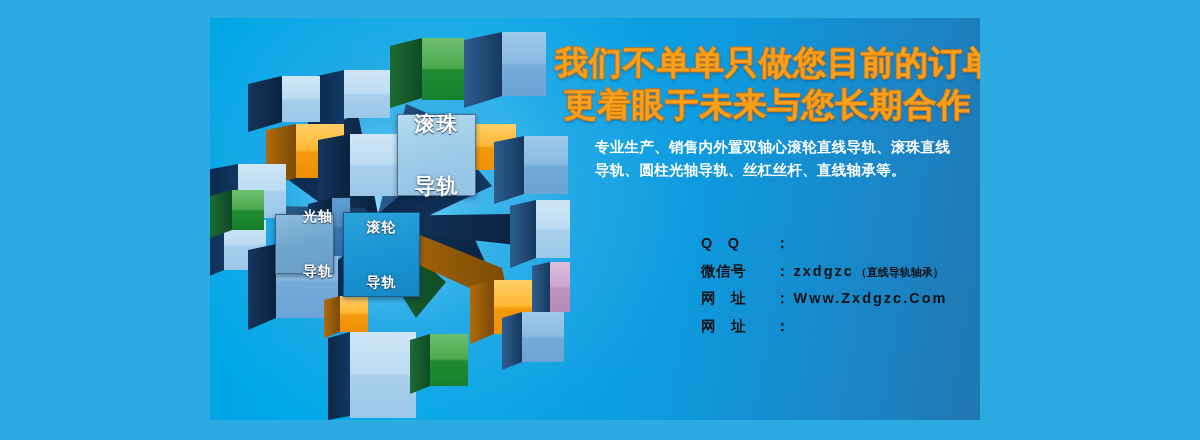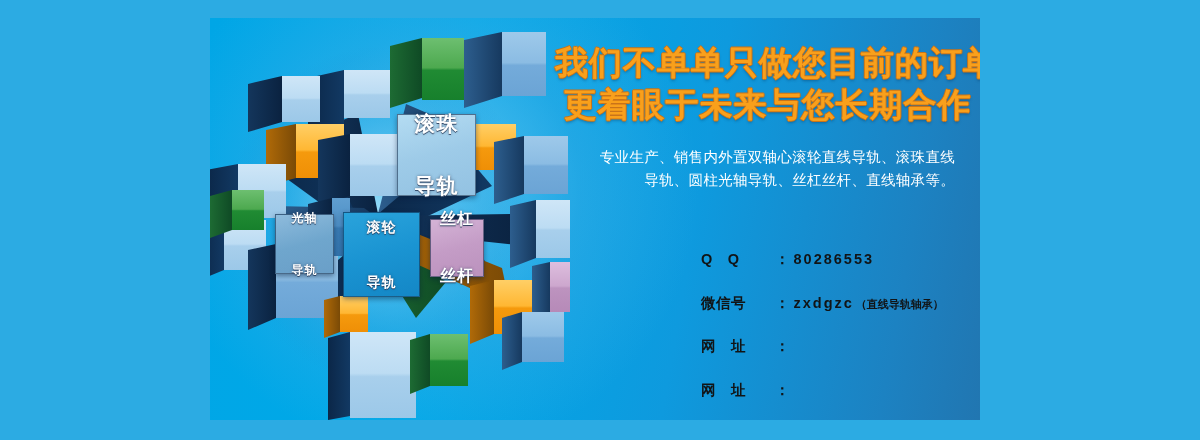--- a/index.html
+++ b/index.html
@@ -37,22 +37,23 @@
     text-shadow:0 1px 0 rgba(40,60,90,.85),0 0 3px rgba(30,50,80,.6);
     box-shadow:0 2px 5px rgba(0,25,55,.45);
     gap:40px;
   }
   .chip span{display:block;white-space:nowrap;}
   .chip-gunzhu{
     left:187px;top:96px;width:77px;height:80px;font-size:21px;
     background:linear-gradient(165deg,#b4dcf2 0%,#9ecbe8 48%,#93c2e2 100%);
   }
   .chip-guangzhou{
-    left:65px;top:196px;width:57px;height:58px;font-size:12px;
+    left:65px;top:196px;width:57px;height:58px;font-size:14px;
     background:linear-gradient(165deg,#8ebbdc 0%,#6fa6cd 50%,#6a9fc8 100%);
+    align-items:flex-end;
   }
   .chip-gunlun{
     left:133px;top:194px;width:75px;height:83px;font-size:14px;
     background:linear-gradient(165deg,#2aa3db 0%,#1a94d2 50%,#1487c6 100%);
   }
   .chip-sigang{
     left:220px;top:201px;width:52px;height:56px;font-size:16px;
     background:linear-gradient(165deg,#d4b3d6 0%,#c49cc6 50%,#bb92bd 100%);
   }
 
@@ -61,27 +62,27 @@
 
   .headline{
     position:absolute;left:0;top:24px;width:425px;
     color:#f9a01b;font-size:33px;font-weight:bold;line-height:1.26;
     letter-spacing:1px;text-align:center;white-space:nowrap;
     text-shadow:-1px 0 0 #c9741a,1px 0 0 #c9741a,0 -1px 0 #c9741a,0 1px 0 #c9741a,0 2px 3px rgba(0,40,80,.4);
   }
   .headline .l2{margin-top:0;}
 
   .desc{
-    position:absolute;left:40px;top:128px;width:360px;
+    position:absolute;left:40px;top:118px;width:360px;
     color:#ffffff;font-size:14.5px;line-height:1.62;
-    text-align:right;letter-spacing:.3px;
+    letter-spacing:.3px;font-weight:bold;
   }
 
   .contact{position:absolute;left:146px;top:212px;width:285px;color:#111416;}
-  .crow{display:flex;align-items:baseline;font-size:14.5px;line-height:1.9;white-space:nowrap;font-weight:bold;margin-top:16px;}
+  .crow{display:flex;align-items:baseline;font-size:14.5px;line-height:1.9;white-space:nowrap;font-weight:bold;}
   .clabel{width:74px;flex:none;letter-spacing:.5px;}
   .ccolon{flex:none;margin-right:4px;}
   .cval{letter-spacing:2px;font-family:"Liberation Sans","DejaVu Sans",sans-serif;}
   .cnote{font-size:11px;letter-spacing:0;font-weight:bold;margin-left:2px;}
 
   .phone{
     position:absolute;left:20px;top:308px;width:400px;
     color:#e8172b;font-weight:bold;white-space:nowrap;text-align:center;
   }
   .phone .ptxt{font-size:25px;letter-spacing:1px;}
@@ -283,49 +284,45 @@
       <span>导轨</span>
     </div>
     <div class="chip chip-guangzhou">
       <span>光轴</span>
       <span>导轨</span>
     </div>
     <div class="chip chip-gunlun">
       <span>滚轮</span>
       <span>导轨</span>
     </div>
-    <div class="chip chip-sigang">
-      <span>丝杠</span>
-      <span>丝杆</span>
-    </div>
 
     <div class="copy">
 
       <div class="headline">
         <div class="l1">我们不单单只做您目前的订单</div>
         <div class="l2">更着眼于未来与您长期合作</div>
       </div>
 
       <div class="desc">专业生产、销售内外置双轴心滚轮直线导轨、滚珠直线导轨、圆柱光轴导轨、丝杠丝杆、直线轴承等。</div>
 
       <div class="contact">
         <div class="crow">
           <span class="clabel">Q　Q</span>
           <span class="ccolon">：</span>
-          <span class="cval">80286553</span>
         </div>
         <div class="crow">
           <span class="clabel">微信号</span>
           <span class="ccolon">：</span>
           <span class="cval">zxdgzc</span>
           <span class="cnote">（直线导轨轴承）</span>
         </div>
         <div class="crow">
           <span class="clabel">网　址</span>
           <span class="ccolon">：</span>
+          <span class="cval">Www.Zxdgzc.Com</span>
         </div>
         <div class="crow">
           <span class="clabel">网　址</span>
           <span class="ccolon">：</span>
         </div>
       </div>
 
 
     </div>
   </div>

